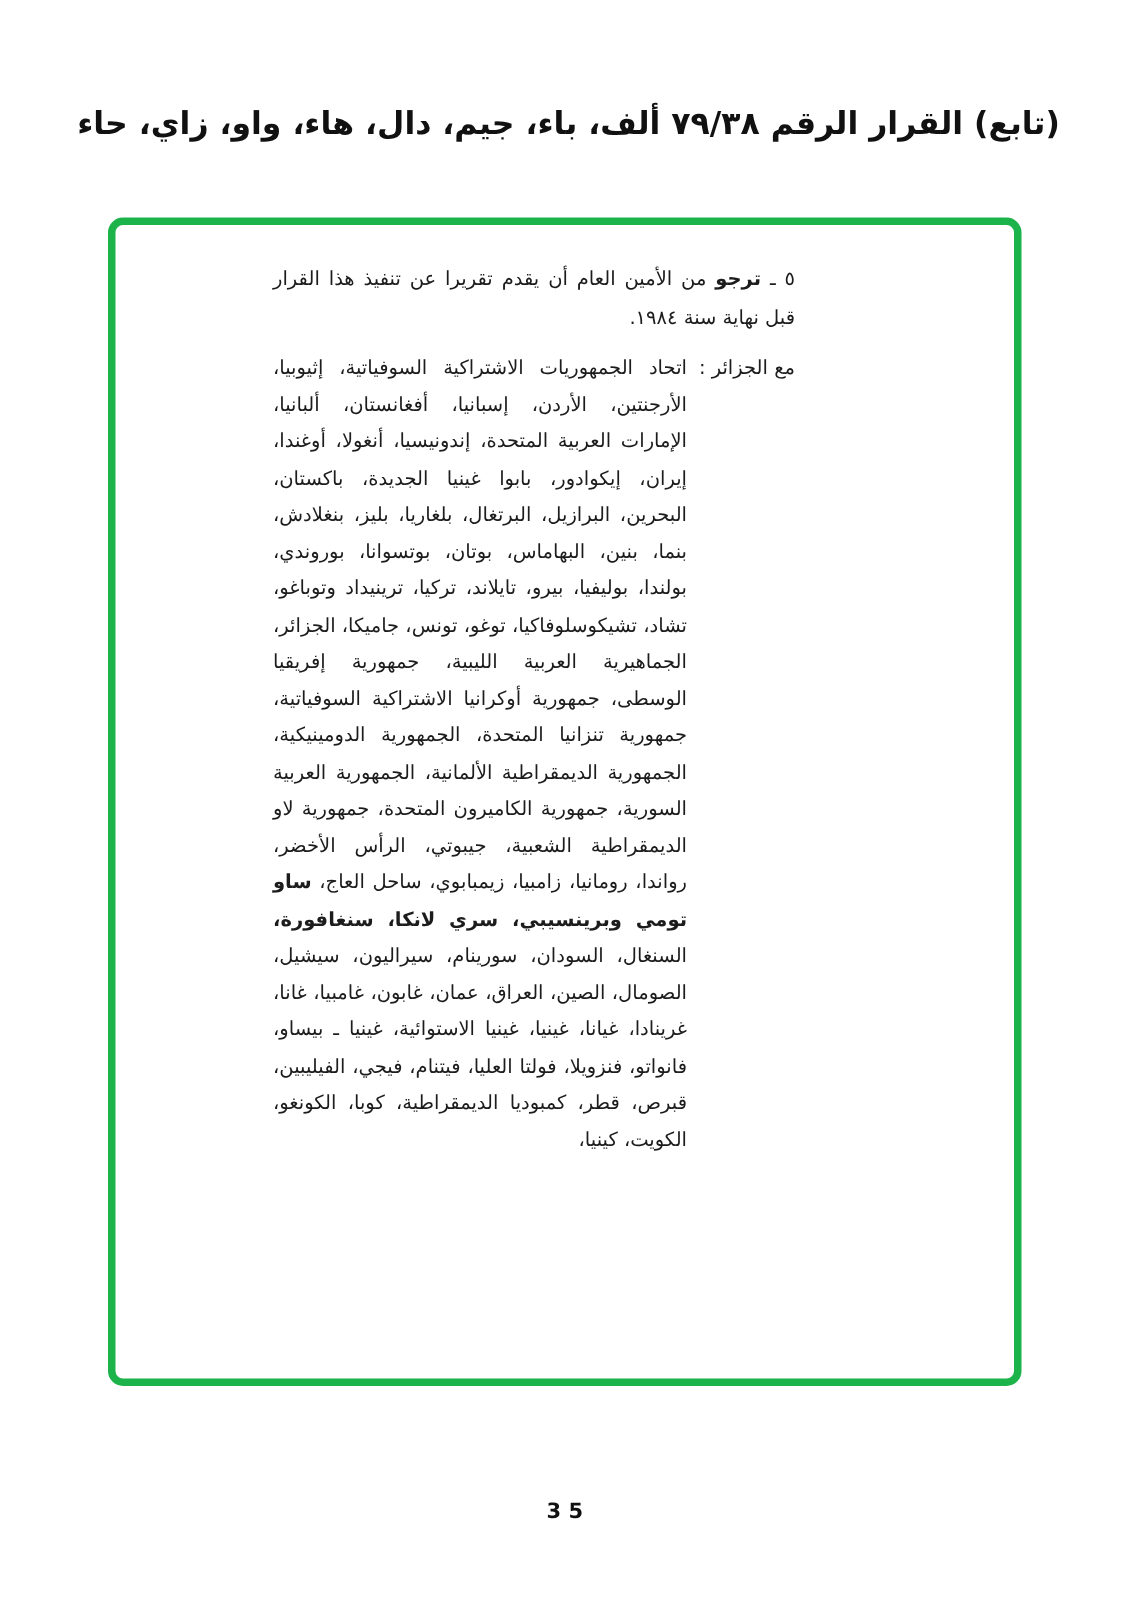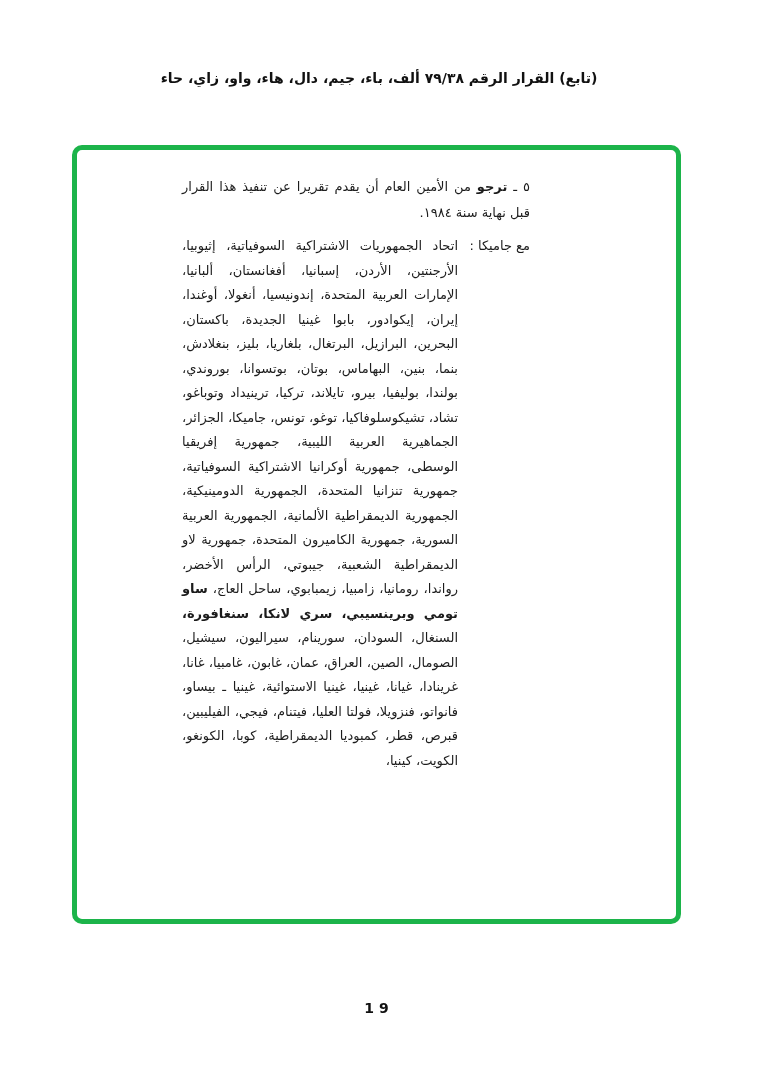--- a/index.html
+++ b/index.html
@@ -14,21 +14,21 @@
   }
   .header {
     position: absolute;
     top: 70px;
     left: 0;
     width: 100%;
     text-align: center;
     direction: rtl;
   }
   .doc-title {
-    font-size: 14px;
+    font-size: 21px;
     font-weight: 700;
     letter-spacing: 0.2px;
     color: #111111;
   }
   .doc-source {
     margin-top: 7px;
     font-size: 10.5px;
     font-weight: 700;
     color: #161616;
     white-space: nowrap;
@@ -102,22 +102,22 @@
     <div class="doc-title">(تابع) القرار الرقم ٧٩/٣٨ ألف، باء، جيم، دال، هاء، واو، زاي، حاء</div>
   </div>
 
   <div class="highlight-box" style="border-color: rgb(28, 180, 74);">
     <div class="box-content">
 
       <p class="clause-paragraph" style="margin:0;"><span>٥ ـ </span><span class="clause-verb">ترجو</span><span> من الأمين العام أن يقدم تقريرا عن تنفيذ هذا القرار قبل نهاية سنة ١٩٨٤.</span></p>
 
 
       <div class="vote-block">
-        <span class="vote-label">مع جاميكا :</span>
+        <span class="vote-label">مع الجزائر :</span>
         <span>اتحاد الجمهوريات الاشتراكية السوفياتية، إثيوبيا، الأرجنتين، الأردن، إسبانيا، أفغانستان، ألبانيا، الإمارات العربية المتحدة، إندونيسيا، أنغولا، أوغندا، إيران، إيكوادور، بابوا غينيا الجديدة، باكستان، البحرين، البرازيل، البرتغال، بلغاريا، بليز، بنغلادش، بنما، بنين، البهاماس، بوتان، بوتسوانا، بوروندي، بولندا، بوليفيا، بيرو، تايلاند، تركيا، ترينيداد وتوباغو، تشاد، تشيكوسلوفاكيا، توغو، تونس، جاميكا، الجزائر، الجماهيرية العربية الليبية، جمهورية إفريقيا الوسطى، جمهورية أوكرانيا الاشتراكية السوفياتية، جمهورية تنزانيا المتحدة، الجمهورية الدومينيكية، الجمهورية الديمقراطية الألمانية، الجمهورية العربية السورية، جمهورية الكاميرون المتحدة، جمهورية لاو الديمقراطية الشعبية، جيبوتي، الرأس الأخضر، رواندا، رومانيا، زامبيا، زيمبابوي، ساحل العاج، </span><span class="vote-countries-bold">ساو تومي وبرينسيبي، سري لانكا، سنغافورة،</span><span> السنغال، السودان، سورينام، سيراليون، سيشيل، الصومال، الصين، العراق، عمان، غابون، غامبيا، غانا، غرينادا، غيانا، غينيا، غينيا الاستوائية، غينيا ـ بيساو، فانواتو، فنزويلا، فولتا العليا، فيتنام، فيجي، الفيليبين، قبرص، قطر، كمبوديا الديمقراطية، كوبا، الكونغو، الكويت، كينيا،</span>
       </div>
 
     </div>
   </div>
 
-  <div class="page-number">19</div>
+  <div class="page-number">35</div>
 
 </div>
 
 </body></html>

